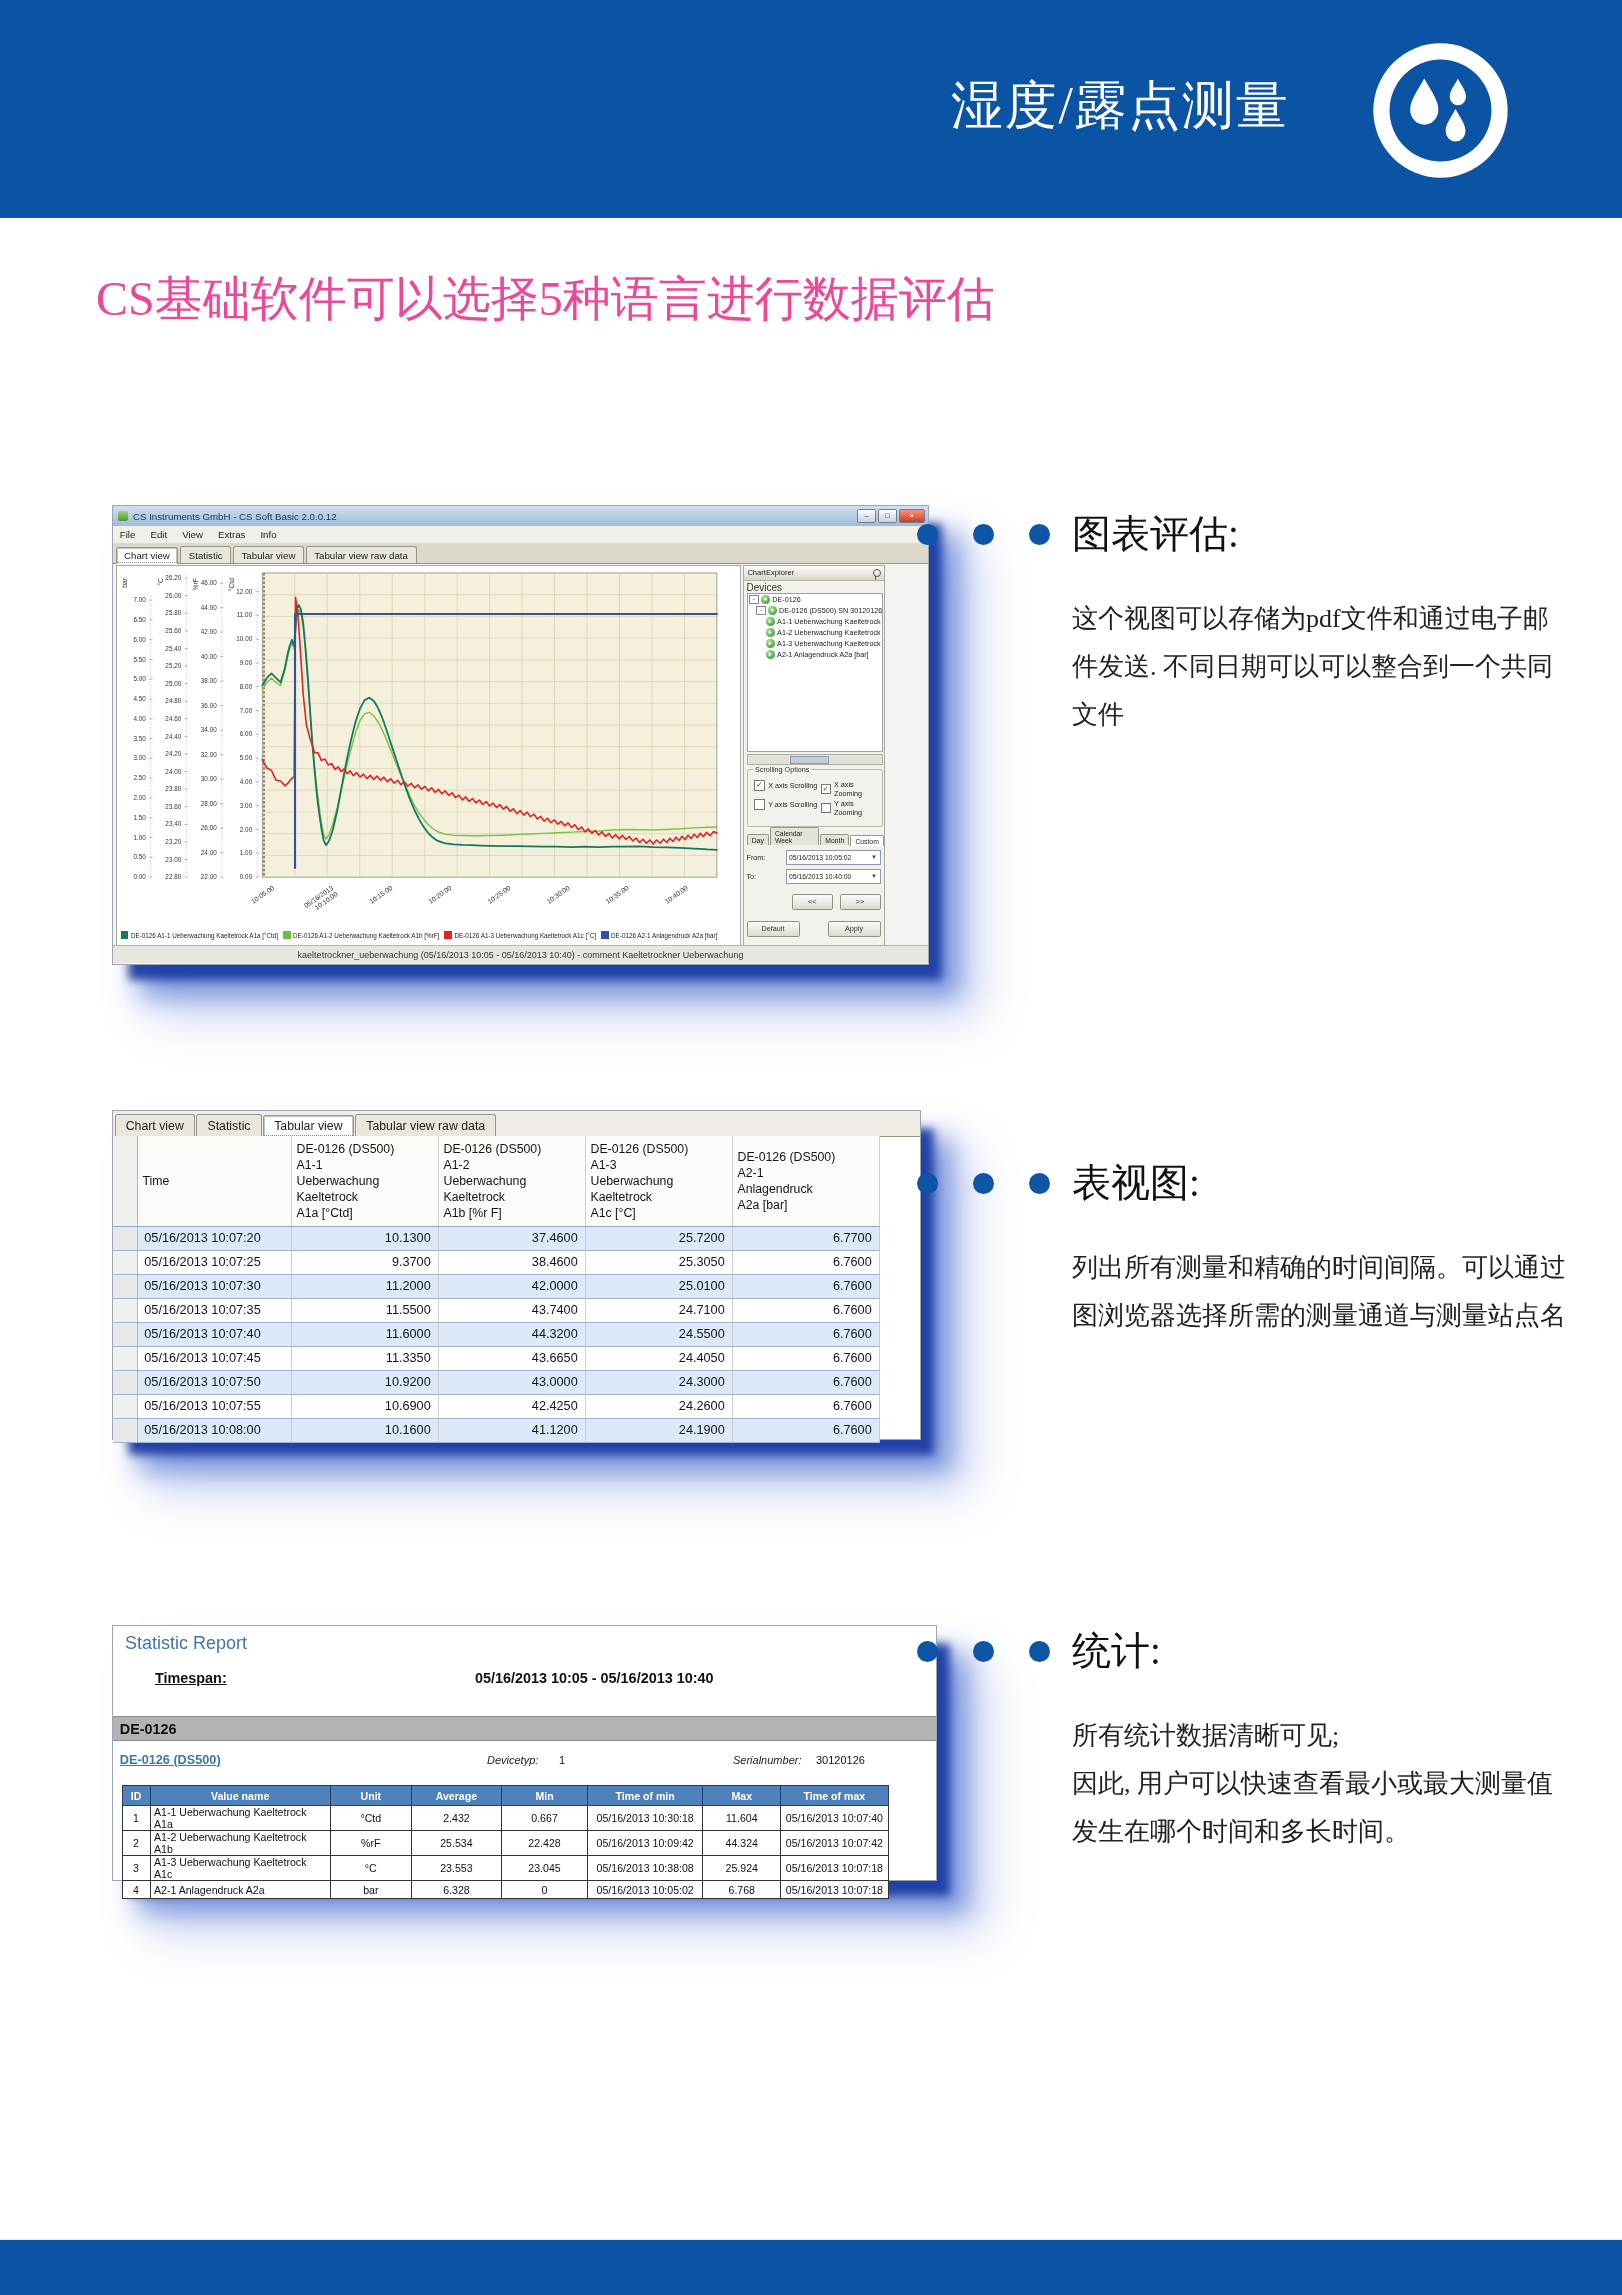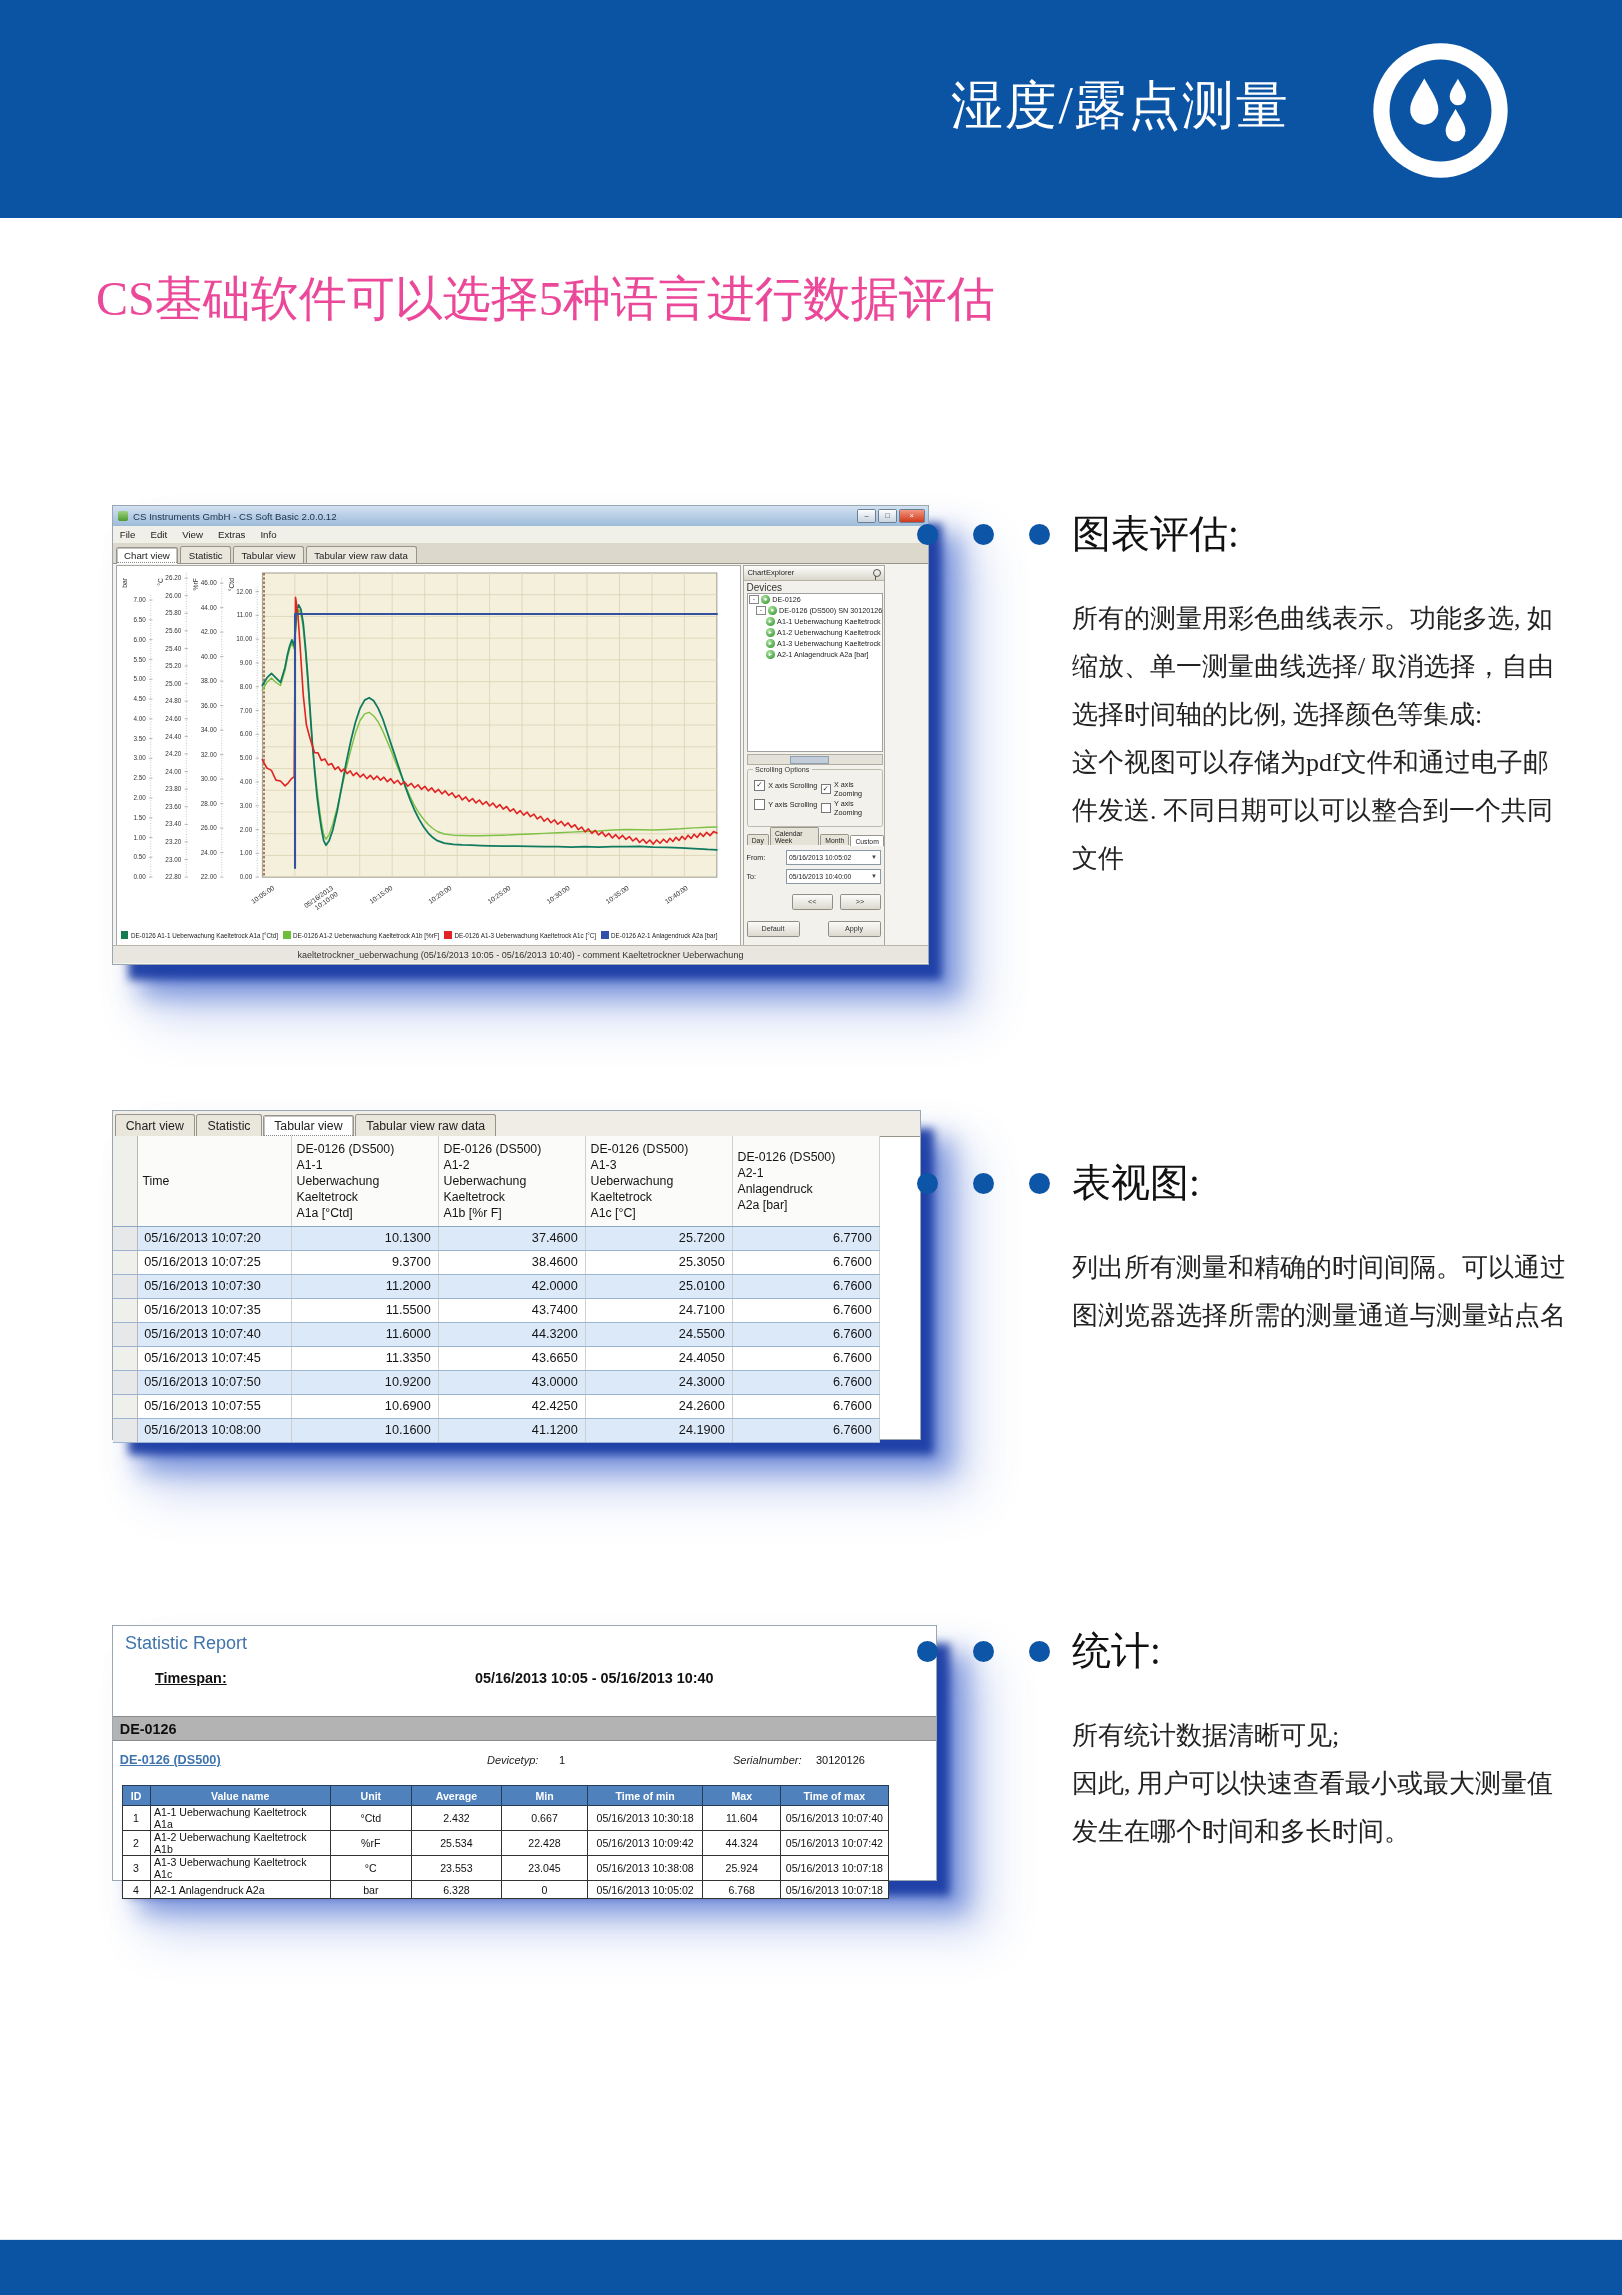--- a/index.html
+++ b/index.html
@@ -419,21 +419,20 @@
     <div class="abs cw-status">kaeltetrockner_ueberwachung (05/16/2013 10:05 - 05/16/2013 10:40) - comment Kaeltetrockner Ueberwachung</div>
   </div>
 
   <div class="abs dots" style="left:917px;top:524px;">
     <span class="dot"></span>
       <span class="dot"></span>
       <span class="dot"></span>
   </div>
   <div class="abs sec-head" style="left:1072px;top:507px;">图表评估:</div>
   <div class="abs sec-body" style="left:1072px;top:595px;">
-      <div>所有的测量用彩色曲线表示。功能多选, 如缩放、单一测量曲线选择/ 取消选择，自由选择时间轴的比例, 选择颜色等集成:</div>
       <div>这个视图可以存储为pdf文件和通过电子邮件发送. 不同日期可以可以整合到一个共同文件</div>
     </div>
 
   <div class="abs shot" style="left:112px;top:1110px;width:767px;height:328px;background:#fff;">
     <div class="abs tw-tabs" id="tw-tabs">
         <span class="tab">Chart view</span>
         <span class="tab">Statistic</span>
         <span class="tab active">Tabular view</span>
         <span class="tab">Tabular view raw data</span>
       </div>

